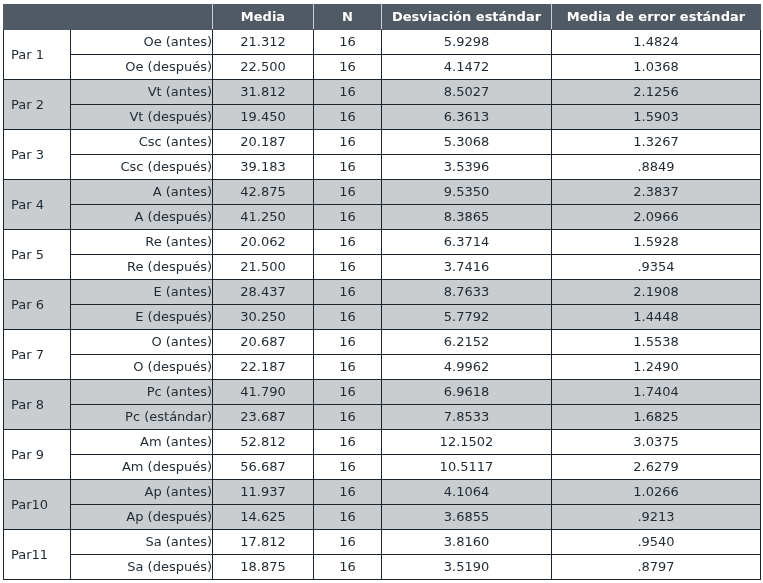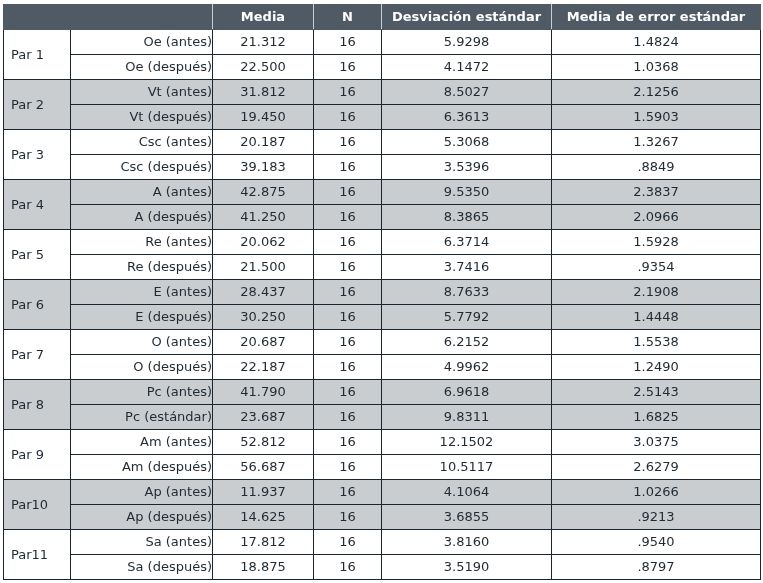--- a/index.html
+++ b/index.html
@@ -151,27 +151,27 @@
         <td class="num">16</td>
         <td class="num">4.9962</td>
         <td class="se">1.2490</td>
       </tr>
       <tr class="shade">
         <td rowspan="2" class="pair">Par 8</td>
         <td class="var">Pc (antes)</td>
         <td class="num">41.790</td>
         <td class="num">16</td>
         <td class="num">6.9618</td>
-        <td class="se">2.5143</td>
+        <td class="se">1.7404</td>
       </tr>
       <tr class="shade">
         <td class="var">Pc (estándar)</td>
         <td class="num">23.687</td>
         <td class="num">16</td>
-        <td class="num">9.8311</td>
+        <td class="num">7.8533</td>
         <td class="se">1.6825</td>
       </tr>
       <tr>
         <td rowspan="2" class="pair">Par 9</td>
         <td class="var">Am (antes)</td>
         <td class="num">52.812</td>
         <td class="num">16</td>
         <td class="num">12.1502</td>
         <td class="se">3.0375</td>
       </tr>

